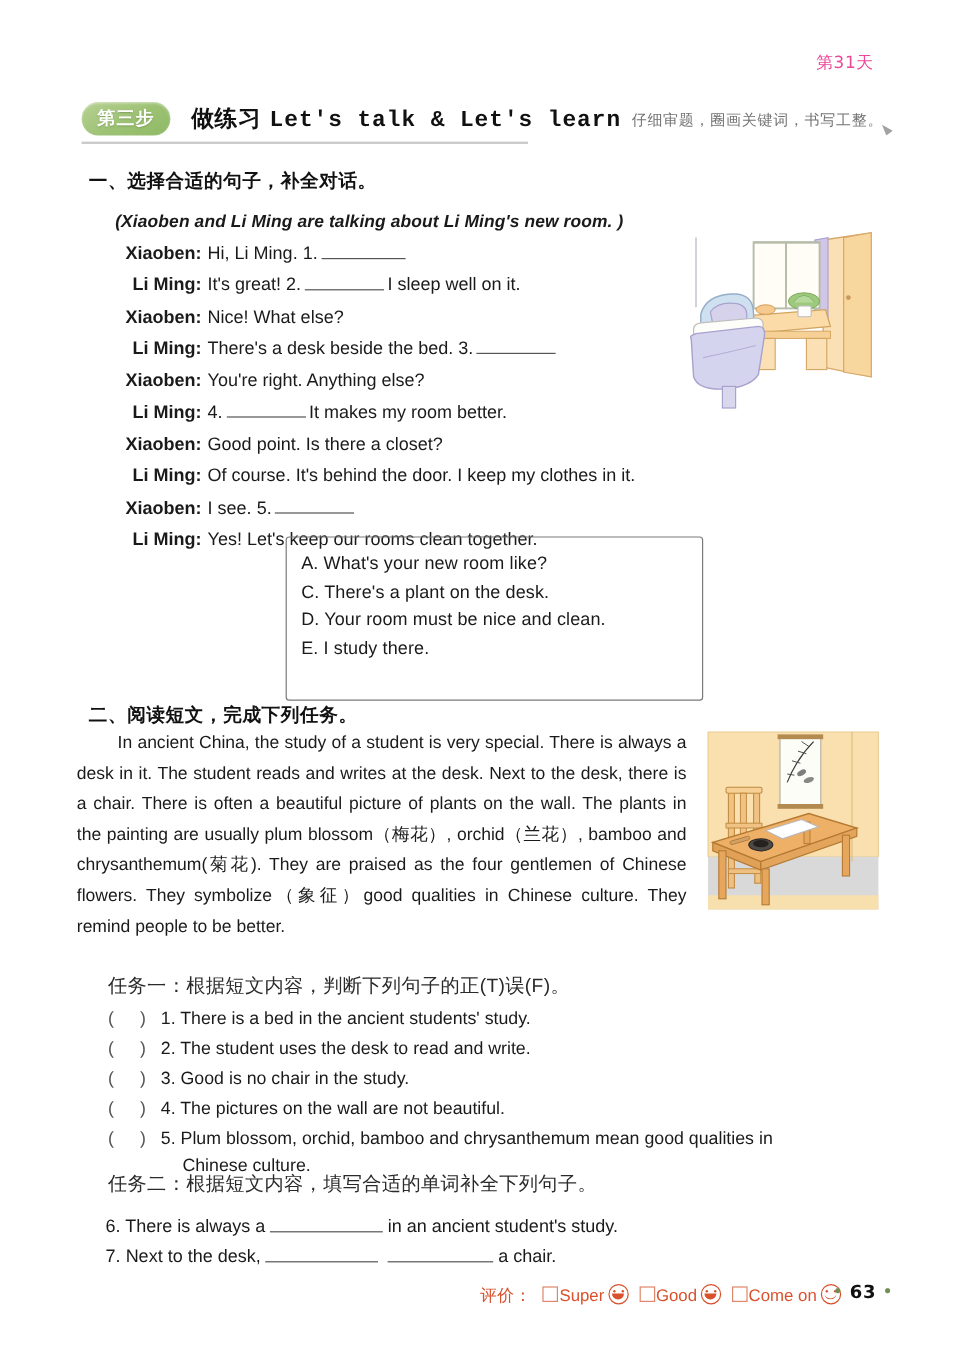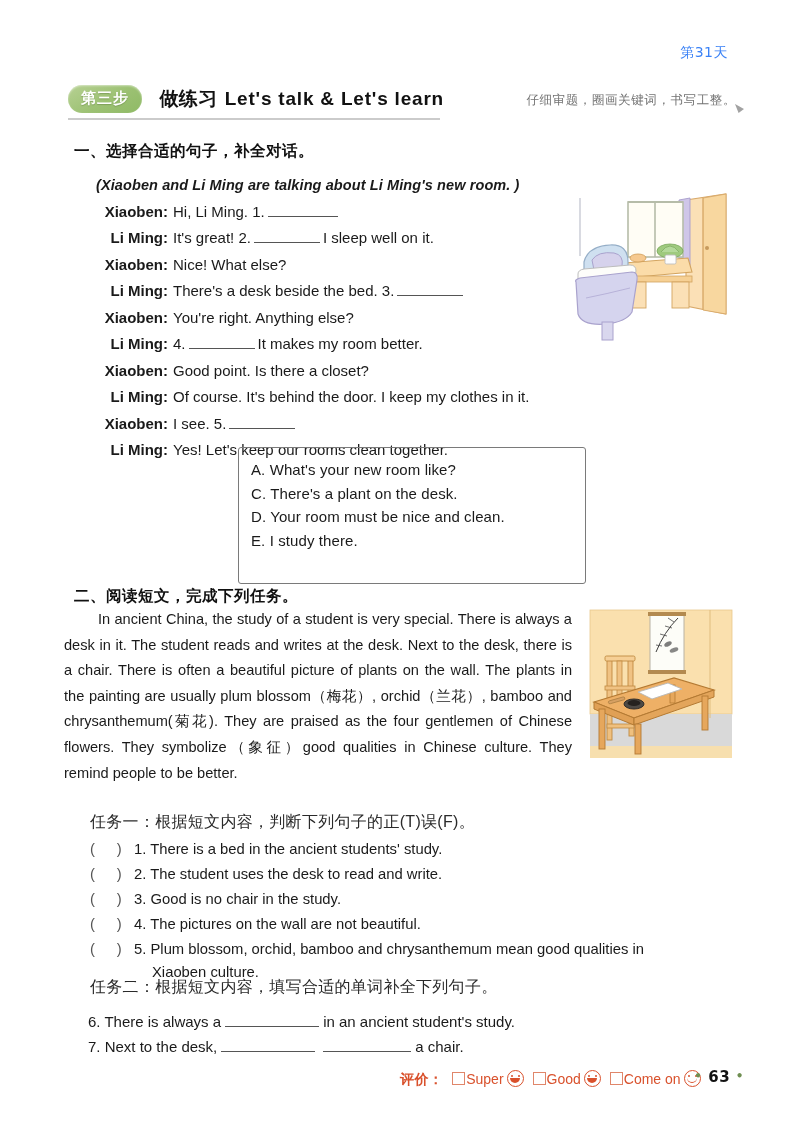--- a/index.html
+++ b/index.html
@@ -16,21 +16,21 @@
     overflow: hidden;
   }
 
   
   .day-label {
     position: absolute;
     top: 44px;
     right: 72px;
     font-family: "DejaVu Sans", sans-serif;
     font-size: 14px;
-    color: #3b82f6;
+    color: #ec4899;
     letter-spacing: 0.5px;
   }
 
   
   .header {
     position: absolute;
     top: 85px;
     left: 68px;
     right: 60px;
     height: 34px;
@@ -53,21 +53,21 @@
     display: inline-block;
     vertical-align: middle;
     margin-left: 13px;
     font-family: "DejaVu Sans", sans-serif;
     font-size: 19px;
     font-weight: bold;
     letter-spacing: 0.4px;
     color: #111;
   }
   .header-title .en {
-    font-family: Liberation Sans, sans-serif;
+    font-family: Liberation Mono, monospace;
     font-weight: bold;
     letter-spacing: 0.8px;
   }
   .header-note {
     position: absolute;
     right: 4px;
     top: 7px;
     font-family: Liberation Sans, sans-serif;
     font-size: 12.5px;
     color: #737373;
@@ -249,21 +249,21 @@
   
   .footer-eval {
     position: absolute;
     top: 1070px;
     left: 400px;
     color: #d9512c;
     font-size: 14px;
     font-family: "DejaVu Sans", sans-serif;
     white-space: nowrap;
   }
-  .eval-label { letter-spacing: 0.4px; font-weight: bold; }
+  .eval-label { letter-spacing: 0.4px; }
   .eval-item {
     display: inline-block;
     margin-left: 9px;
     font-family: "Liberation Sans", sans-serif;
   }
   .eval-box {
     display: inline-block;
     width: 11px;
     height: 11px;
     border: 1.2px solid #e0866a;
@@ -460,21 +460,21 @@
 <div class="task-label" id="task1-label">任务一：根据短文内容，判断下列句子的正(T)误(F)。</div>
 
 <div class="tf-item" id="tf1"><span class="tf-paren">(&nbsp;&nbsp;&nbsp;&nbsp;&nbsp;)</span><span>1.</span> <span>There is a bed in the ancient students' study.</span></div>
 
 <div class="tf-item" id="tf2"><span class="tf-paren">(&nbsp;&nbsp;&nbsp;&nbsp;&nbsp;)</span><span>2.</span> <span>The student uses the desk to read and write.</span></div>
 
 <div class="tf-item" id="tf3"><span class="tf-paren">(&nbsp;&nbsp;&nbsp;&nbsp;&nbsp;)</span><span>3.</span> <span>Good is no chair in the study.</span></div>
 
 <div class="tf-item" id="tf4"><span class="tf-paren">(&nbsp;&nbsp;&nbsp;&nbsp;&nbsp;)</span><span>4.</span> <span>The pictures on the wall are not beautiful.</span></div>
 
-<div class="tf-item" id="tf5"><span class="tf-paren">(&nbsp;&nbsp;&nbsp;&nbsp;&nbsp;)</span><span>5.</span> <span>Plum blossom, orchid, bamboo and chrysanthemum mean good qualities in</span><span class="tf-cont">Xiaoben culture.</span></div>
+<div class="tf-item" id="tf5"><span class="tf-paren">(&nbsp;&nbsp;&nbsp;&nbsp;&nbsp;)</span><span>5.</span> <span>Plum blossom, orchid, bamboo and chrysanthemum mean good qualities in</span><span class="tf-cont">Chinese culture.</span></div>
 
 <div class="task-label" id="task2-label">任务二：根据短文内容，填写合适的单词补全下列句子。</div>
 
 <div class="fill-item" id="fill6"><span>6.</span> <span>There is always a</span><span class="blank-fill bf90"></span><span>in an ancient student's study.</span></div>
 
 <div class="fill-item" id="fill7"><span>7.</span> <span>Next to the desk,</span><span class="blank-fill bf90"></span><span class="blank-fill bf85"></span><span>a chair.</span></div>
 
 <div class="footer-eval">
   <span class="eval-label">评价：</span><span class="eval-item"><span class="eval-box"></span><span>Super</span><span class="face filled"><span class="eye l"></span><span class="eye r"></span><span class="mouth"></span></span></span><span class="eval-item"><span class="eval-box"></span><span>Good</span><span class="face filled"><span class="eye l"></span><span class="eye r"></span><span class="mouth"></span></span></span><span class="eval-item"><span class="eval-box"></span><span>Come on</span><span class="face"><span class="eye l"></span><span class="eye r"></span><span class="mouth"></span></span></span>
 </div>

